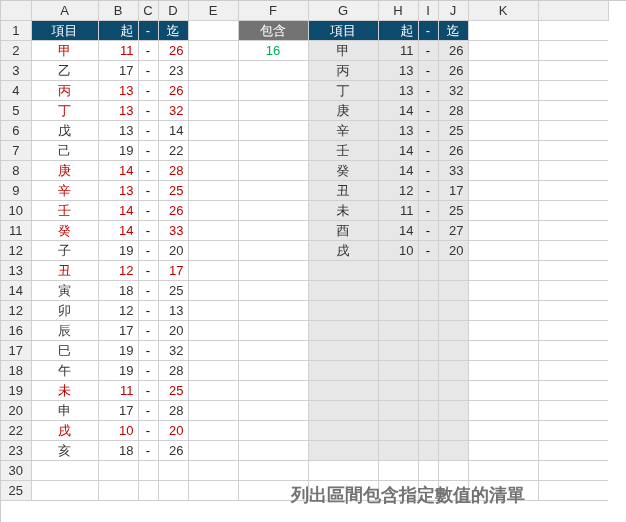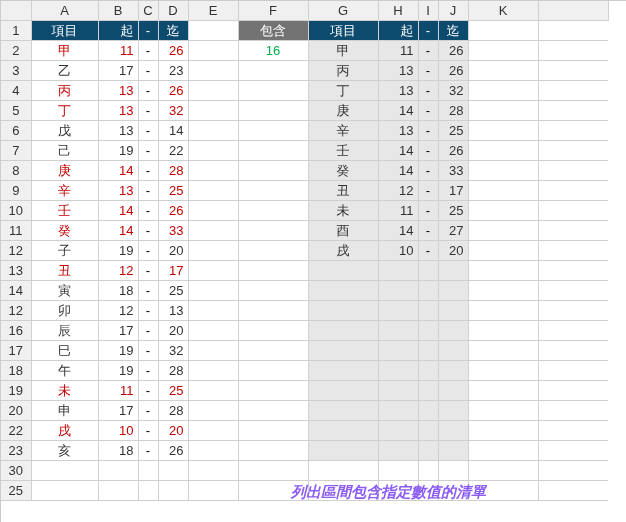--- a/index.html
+++ b/index.html
@@ -67,24 +67,23 @@
   }
   .txt-red { color: #c00000; }
   .txt-green { color: #00b050; }
   .txt-black { color: #333; }
   .valnum { text-align: right; padding-right: 4px; }
   .dash { text-align: center; color: inherit; }
   .title-text {
     position: absolute;
     left: 290px;
     top: 482px;
-    font-size: 15px;
+    font-size: 18px;
     font-weight: bold;
-    font-style: italic;
-    color: #8b5cf6;
+    color: #737373;
     white-space: nowrap;
   }
 </style>
 </head>
 <body>
 
 <div class="sheet">
   <table>
     <colgroup>
       <col class="c-rowhdr">

